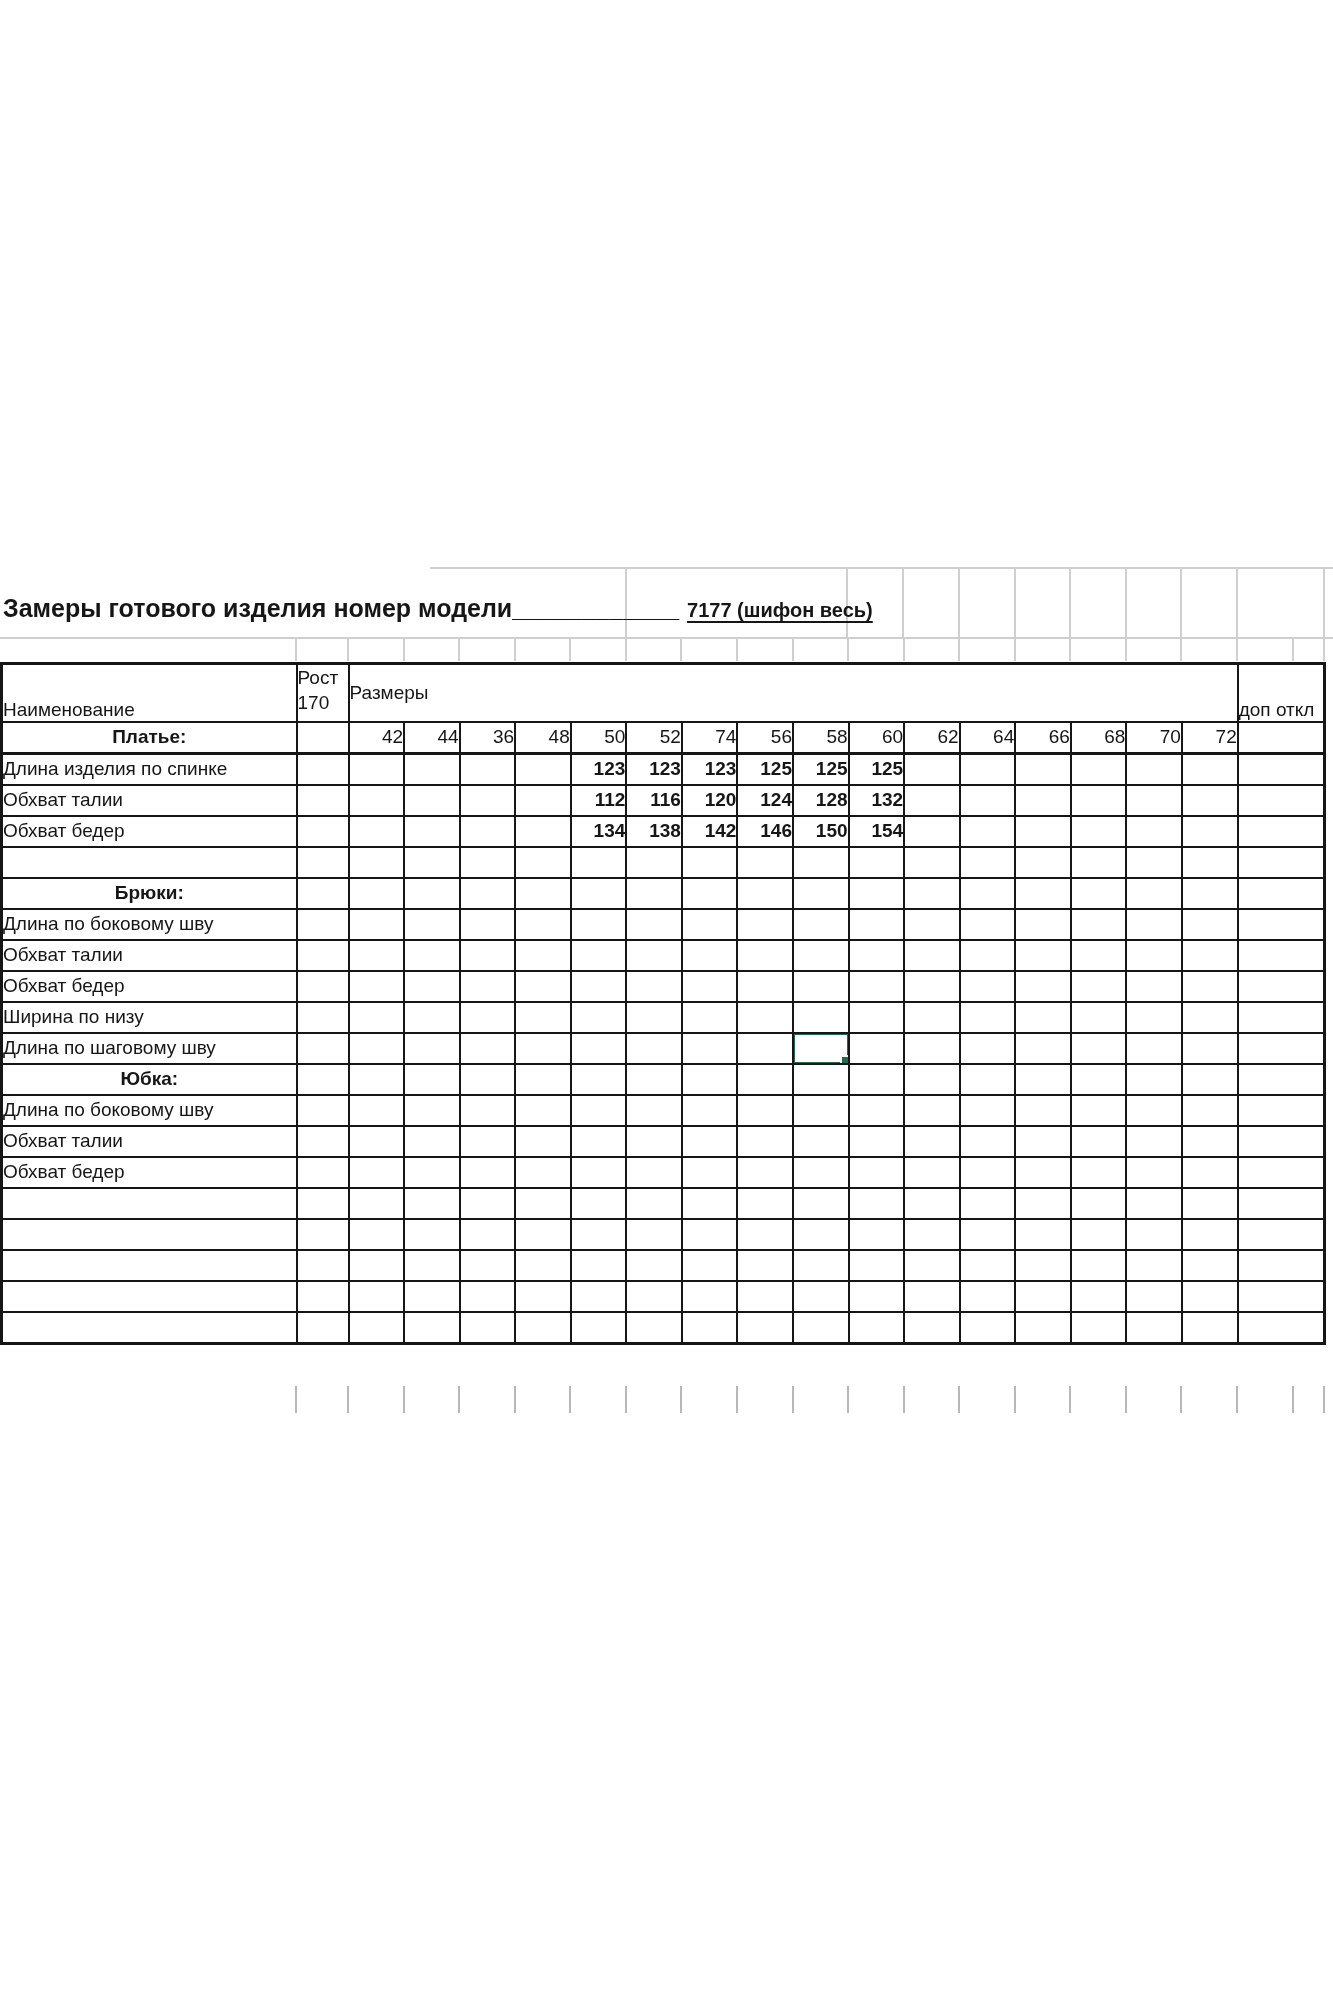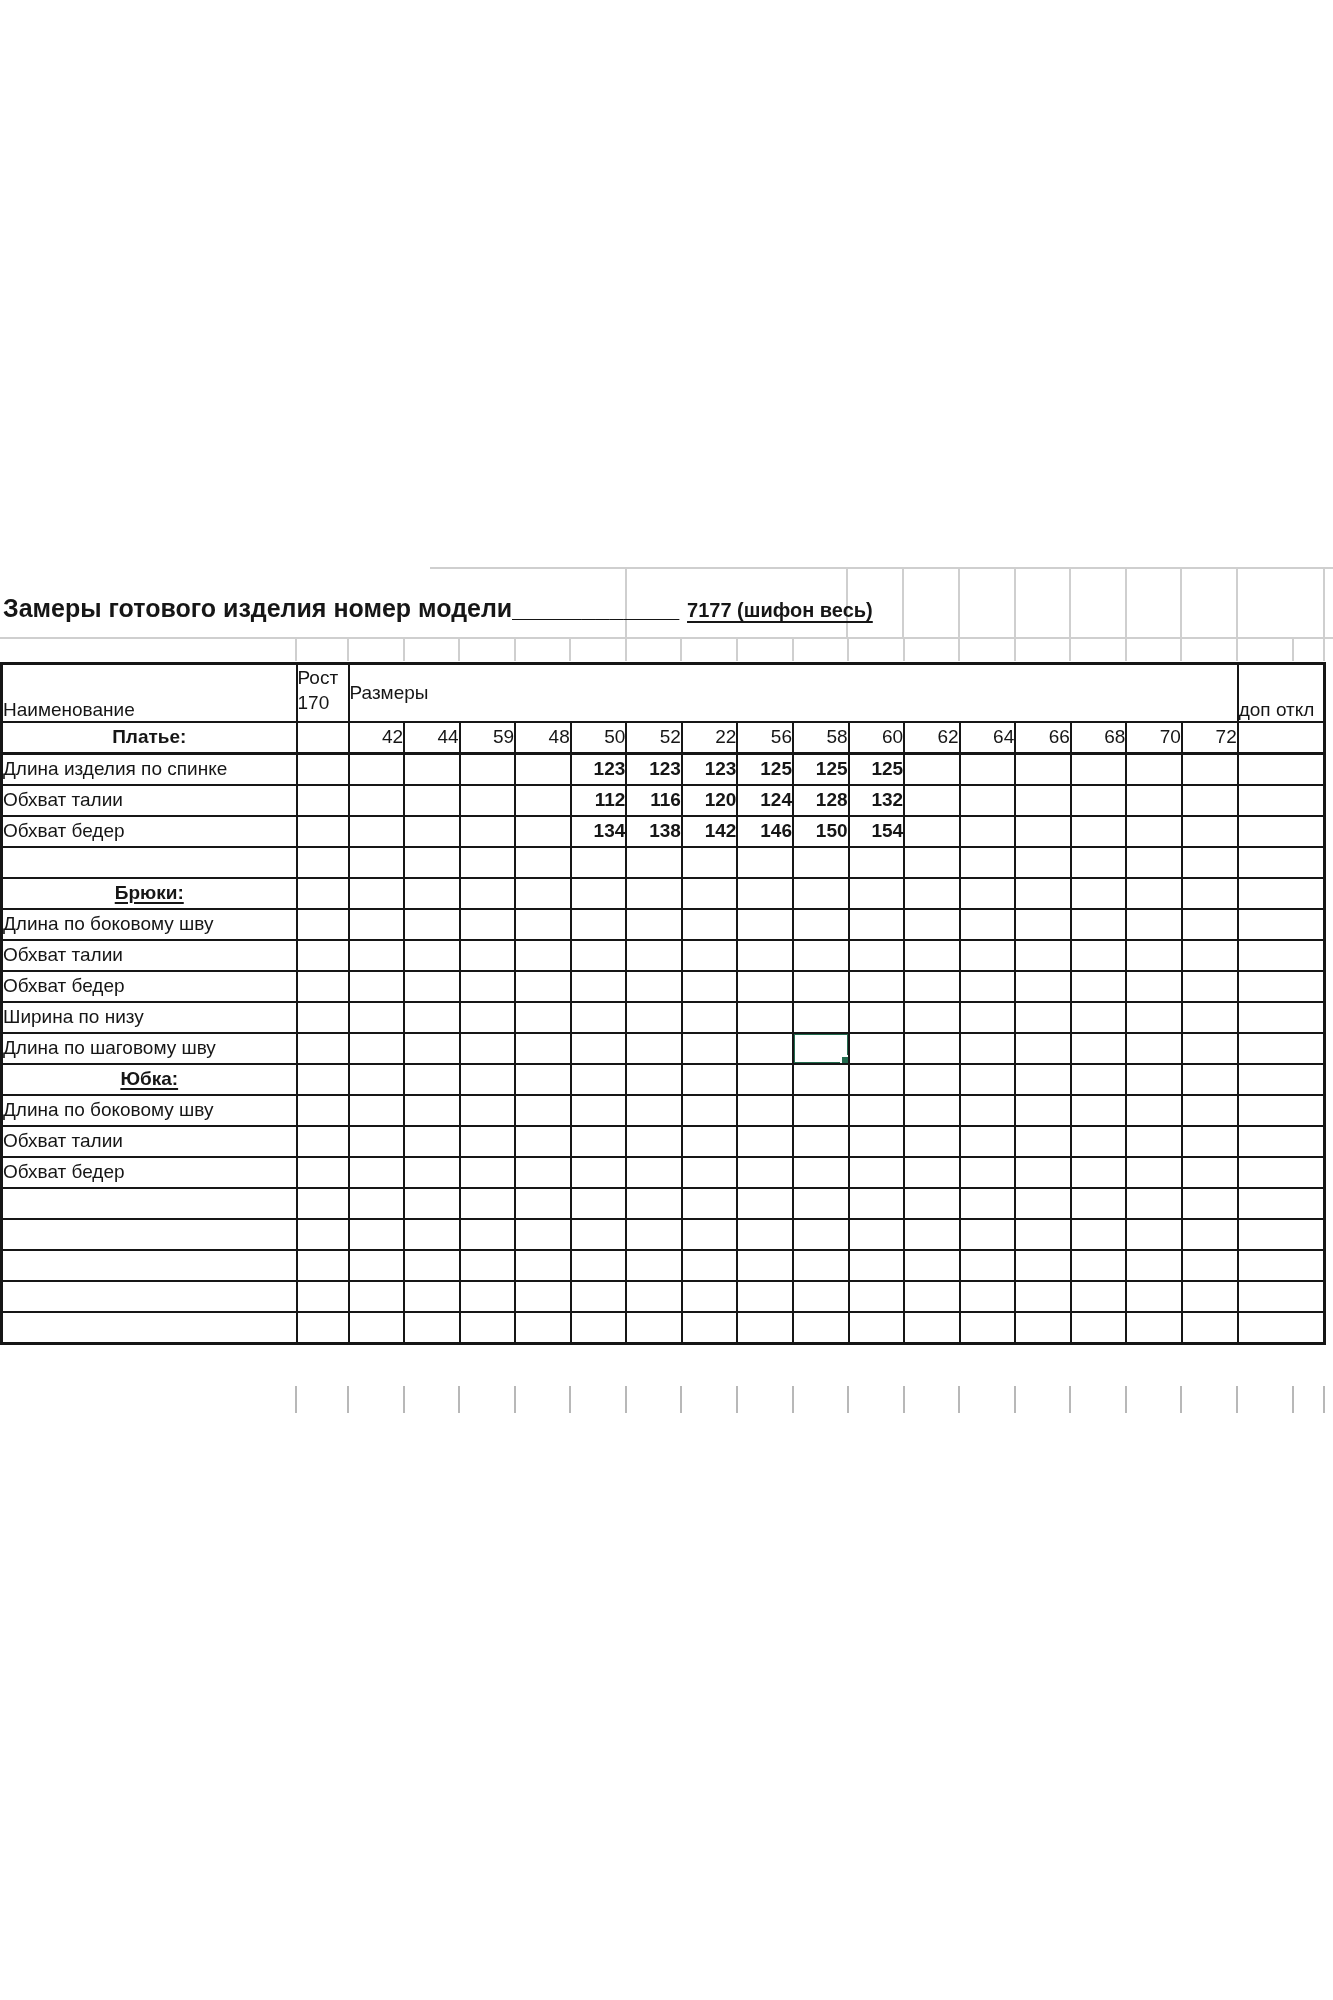--- a/index.html
+++ b/index.html
@@ -24,21 +24,21 @@
     position:relative;font-size:19px;height:29px;
   }
   thead td{border-bottom-width:3px;}
   tr.sizes-row td{border-bottom-width:3px;}
   td.c-name{vertical-align:bottom;font-size:20px;padding:0 0 3px 3px;}
   td.c-rost{vertical-align:top;font-size:20px;line-height:25px;padding:2px 0 0 4px;}
   td.c-razmery{text-align:left;vertical-align:middle;font-size:20px;}
   td.c-dop{vertical-align:bottom;font-size:20px;padding:0 0 3px 3px;}
   td.lbl{text-align:left;padding:0 0 0 3px;vertical-align:middle;}
   td.section{text-align:center;font-weight:bold;}
-  td.section.u{text-decoration:underline;text-decoration-thickness:2px;text-underline-offset:3px;}
+  td.section.u{text-decoration-thickness:2px;text-underline-offset:3px;}
   td.size-h{text-align:right;font-size:22px;padding:0 7px 0 0;vertical-align:middle;}
   td.val{text-align:right;font-size:18px;font-weight:bold;padding:0 6px 0 0;vertical-align:middle;}
   
   .selbox{position:absolute;left:-2px;top:-2px;right:-2px;bottom:-2px;border:3px solid #226B4E;z-index:3;pointer-events:none;}
   .selhandle{position:absolute;right:-5px;bottom:-5px;width:8px;height:8px;background:#226B4E;border:2px solid #ffffff;z-index:4;}
 </style>
 </head>
 <body>
 
 <div class="page">
@@ -132,25 +132,25 @@
         <td class="c-razmery" colspan="16">Размеры</td>
         <td class="c-dop">доп откл</td>
       </tr>
     </thead>
     <tbody id="tbody">
         <tr class="sizes-row" style="height: 27px;">
           <td class="lbl section">Платье:</td>
           <td></td>
           <td class="size-h">42</td>
           <td class="size-h">44</td>
-          <td class="size-h">59</td>
+          <td class="size-h">36</td>
           <td class="size-h">48</td>
           <td class="size-h">50</td>
           <td class="size-h">52</td>
-          <td class="size-h">22</td>
+          <td class="size-h">74</td>
           <td class="size-h">56</td>
           <td class="size-h">58</td>
           <td class="size-h">60</td>
           <td class="size-h">62</td>
           <td class="size-h">64</td>
           <td class="size-h">66</td>
           <td class="size-h">68</td>
           <td class="size-h">70</td>
           <td class="size-h">72</td>
           <td></td>

